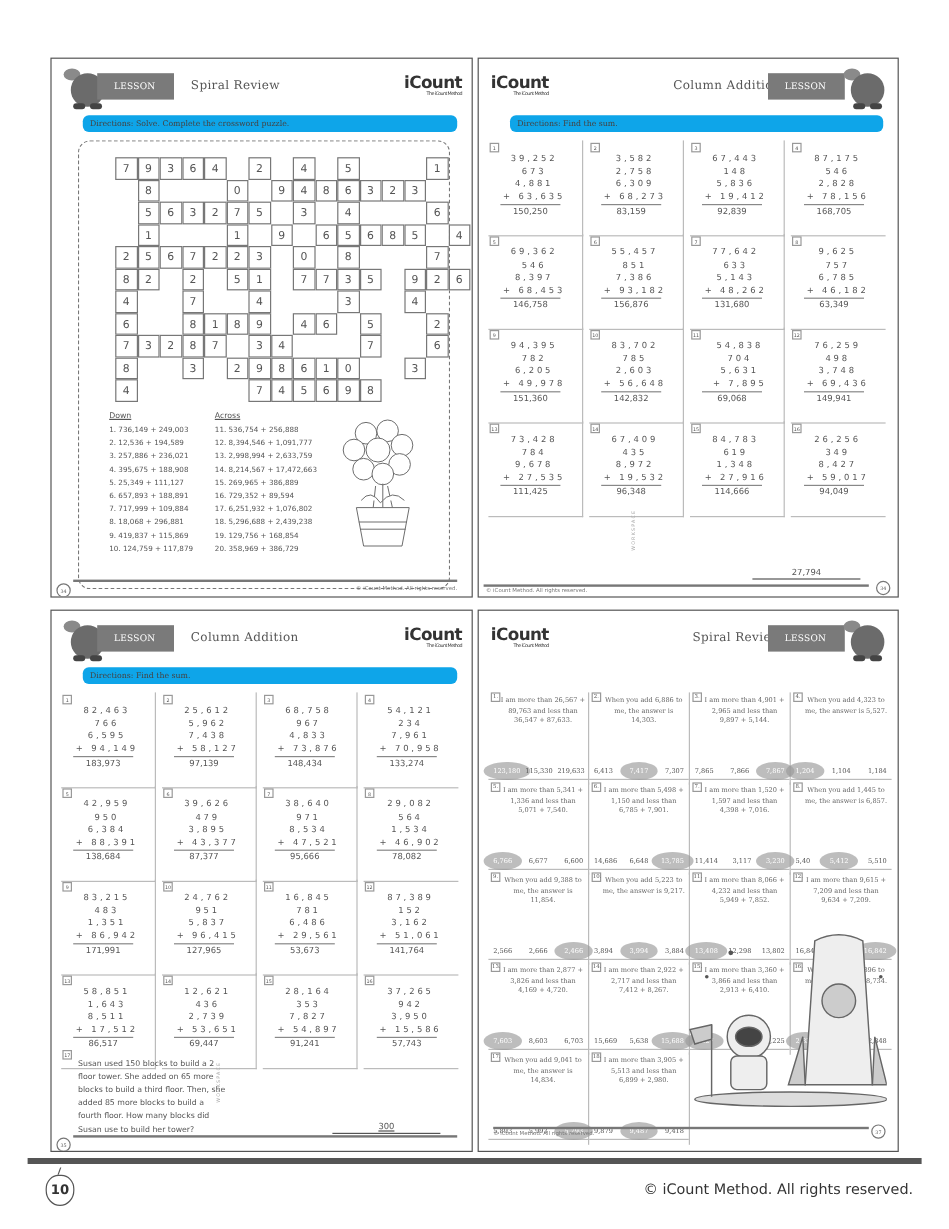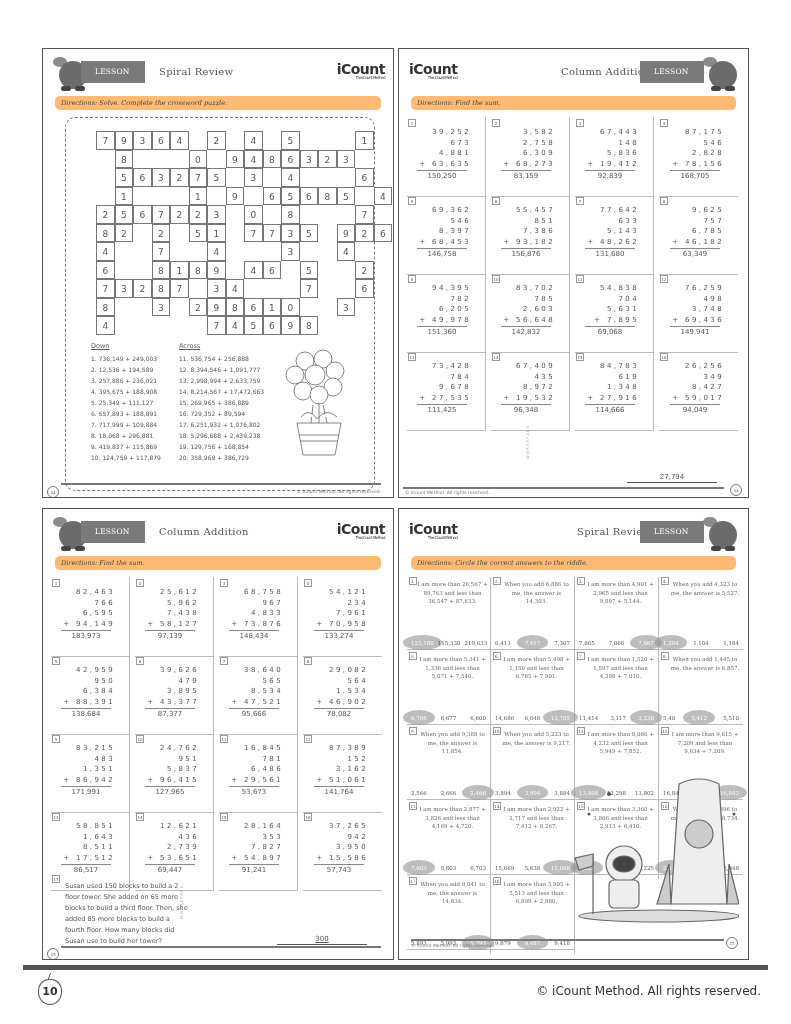--- a/index.html
+++ b/index.html
@@ -21,41 +21,41 @@
   .mascot .foot { position: absolute; bottom: 0; width: 10px; height: 5px; border-radius: 3px; background: #444; }
   .lesson-box {
     position: absolute; top: 6px; height: 22px; background: #7a7a7a; color: #fff;
     font-size: 7.5px; line-height: 22px; padding-left: 14px; font-family: "DejaVu Serif", serif;
     letter-spacing: 0.2px;
   }
   .page-title { position: absolute; top: 11px; font-size: 10px; color: #555; letter-spacing: 0.3px; }
   .logo { position: absolute; top: 6px; font-family: "DejaVu Sans", sans-serif; font-size: 14px; color: #333; font-weight: bold; letter-spacing: -0.5px; }
   .logo small { display: block; font-size: 4px; text-align: right; font-weight: normal; margin-top: -2px; }
   .directions {
-    position: absolute; left: 12px; right: 12px; top: 47px; height: 14px; border-radius: 5px;
-    background: #fdba74; font-size: 6.5px; line-height: 14px; padding-left: 6px; color: #444; font-style: italic;
+    position: absolute; left: 26px; right: 12px; top: 47px; height: 14px; border-radius: 5px;
+    background: #0ea5e9; font-size: 6.5px; line-height: 14px; padding-left: 6px; color: #444;
   }
 
   
   .xw-frame { position: absolute; left: 22px; top: 68px; width: 310px; height: 374px; border: 1.5px dashed #777; border-radius: 10px; }
   .xw-grid { position: absolute; left: 53px; top: 82px; }
   .cell { position: absolute; width: 18.5px; height: 18.5px; border: 1px solid #777; background: #fff; font-family: "DejaVu Sans", sans-serif; font-size: 9px; text-align: center; line-height: 18px; color: #555; }
   .clues { position: absolute; top: 292px; font-size: 6px; line-height: 11px; color: #555; font-family: "DejaVu Sans", sans-serif; }
   .clues h4 { font-size: 6.5px; text-decoration: underline; font-weight: normal; margin-bottom: 1px; }
   .flower { position: absolute; left: 280px; top: 300px; width: 70px; height: 110px; }
 
   .footer-line { position: absolute; left: 18px; right: 12px; height: 1.5px; background: #777; }
   .foot-copy { position: absolute; font-size: 4.5px; color: #777; font-family: "DejaVu Sans", sans-serif; }
   .apple { position: absolute; width: 12px; height: 12px; border: 1px solid #777; border-radius: 50%; font-size: 4px; text-align: center; line-height: 11px; color: #555; }
 
   
   .add-grid { position: absolute; left: 8px; right: 8px; top: 68px; }
   .add-cell { position: absolute; width: 79px; height: 80px; border-right: 1px solid #bbb; border-bottom: 1px solid #bbb; }
   .add-cell .num { position: absolute; left: 1px; top: 2px; width: 8px; height: 8px; border: 1px solid #999; font-size: 4px; line-height: 7px; text-align: center; font-family: "DejaVu Sans", sans-serif; }
-  .add-cell .lines { position: absolute; right: 14px; top: 10px; text-align: right; font-family: "DejaVu Sans", sans-serif; font-size: 7px; line-height: 10.5px; letter-spacing: 2.4px; color: #555; }
+  .add-cell .lines { position: absolute; right: 14px; top: 10px; text-align: center; font-family: "DejaVu Sans", sans-serif; font-size: 7px; line-height: 10.5px; letter-spacing: 2.4px; color: #555; }
   .add-cell .sum { position: absolute; right: 18px; top: 53px; width: 50px; border-top: 1px solid #888; text-align: center; font-family: "DejaVu Sans", sans-serif; font-size: 7px; line-height: 11px; color: #555; }
   .word-problem { position: absolute; left: 8px; font-size: 6.5px; line-height: 11px; color: #555; font-family: "DejaVu Sans", sans-serif; width: 140px; padding-left: 14px; }
   .word-problem .num { position: absolute; left: 1px; top: -6px; width: 8px; height: 8px; border: 1px solid #999; font-size: 4px; text-align: center; line-height: 7px; }
   .workspace { position: absolute; font-size: 4px; color: #aaa; transform: rotate(-90deg); transform-origin: left top; letter-spacing: 1px; font-family: "DejaVu Sans", sans-serif; }
   .answer-line { position: absolute; width: 90px; border-bottom: 1px solid #555; text-align: center; font-size: 7px; font-family: "DejaVu Sans", sans-serif; color: #555; line-height: 10px; }
 
   
   .riddle { position: absolute; width: 86px; height: 77px; border-right: 1px solid #bbb; }
   .riddle .rnum { position: absolute; left: 2px; top: 0; width: 8px; height: 8px; border: 1px solid #999; font-size: 4.5px; line-height: 7px; text-align: center; }
   .riddle .txt { position: absolute; left: 10px; right: 2px; top: 3px; text-align: center; font-size: 5.5px; line-height: 8.5px; color: #666; }
@@ -492,21 +492,21 @@
           <div>479</div>
           <div>3,895</div>
           <div>+ 43,377</div>
         </div>
         <div class="sum">87,377</div>
       </div>
       <div class="add-cell" style="left: 168px; top: 78px;">
         <div class="num">7</div>
         <div class="lines">
           <div>38,640</div>
-          <div>565</div>
+          <div>971</div>
           <div>8,534</div>
           <div>+ 47,521</div>
         </div>
         <div class="sum">95,666</div>
       </div>
       <div class="add-cell" style="left: 252px; top: 78px; border-right: none;">
         <div class="num">8</div>
         <div class="lines">
           <div>29,082</div>
           <div>564</div>
@@ -611,21 +611,20 @@
     <div class="logo" style="left:10px;"><span>iCount</span><small>The iCount Method</small></div>
     <div class="page-title" style="left:178px;">Spiral Review</div>
     <div class="lesson-box" style="left:241px;width:64px;">LESSON 4.12</div>
     <div class="mascot" style="left:300px;">
       <div class="leaf"></div>
         <div class="body"></div>
         <div class="foot" style="left:12px"></div>
         <div class="foot" style="left:26px"></div>
     </div>
   </div>
-  <div class="directions">Directions: Circle the correct answers to the riddle.</div>
   <div id="riddles">
       <div class="riddle" style="left: 8px; top: 68px; width: 84px;">
         <div class="rnum">1.</div>
         <div class="txt">I am more than 26,567 + 89,763 and less than 36,547 + 87,633.</div>
         <div class="opts">
           <span class="circled"><em>123,180</em></span>
           <span><em>115,330</em></span>
           <span><em>219,633</em></span>
         </div>
       </div>

